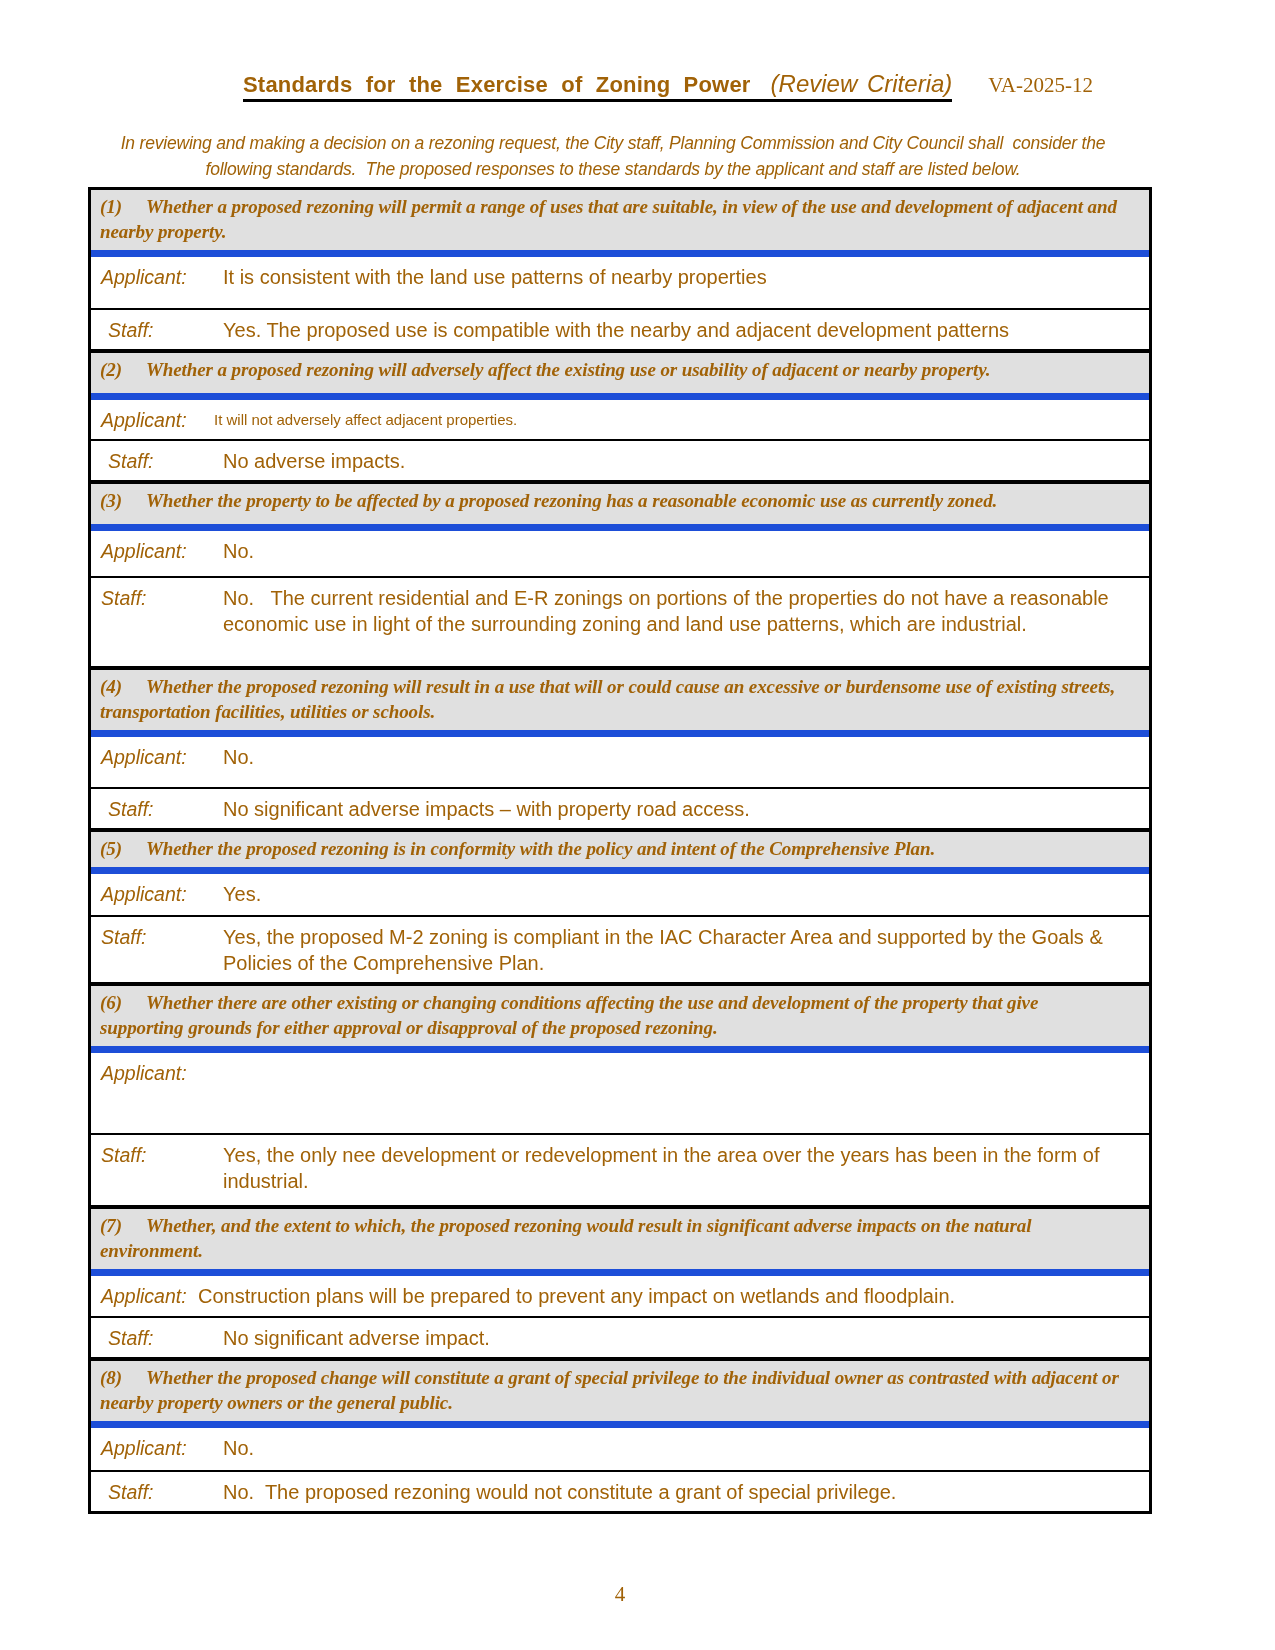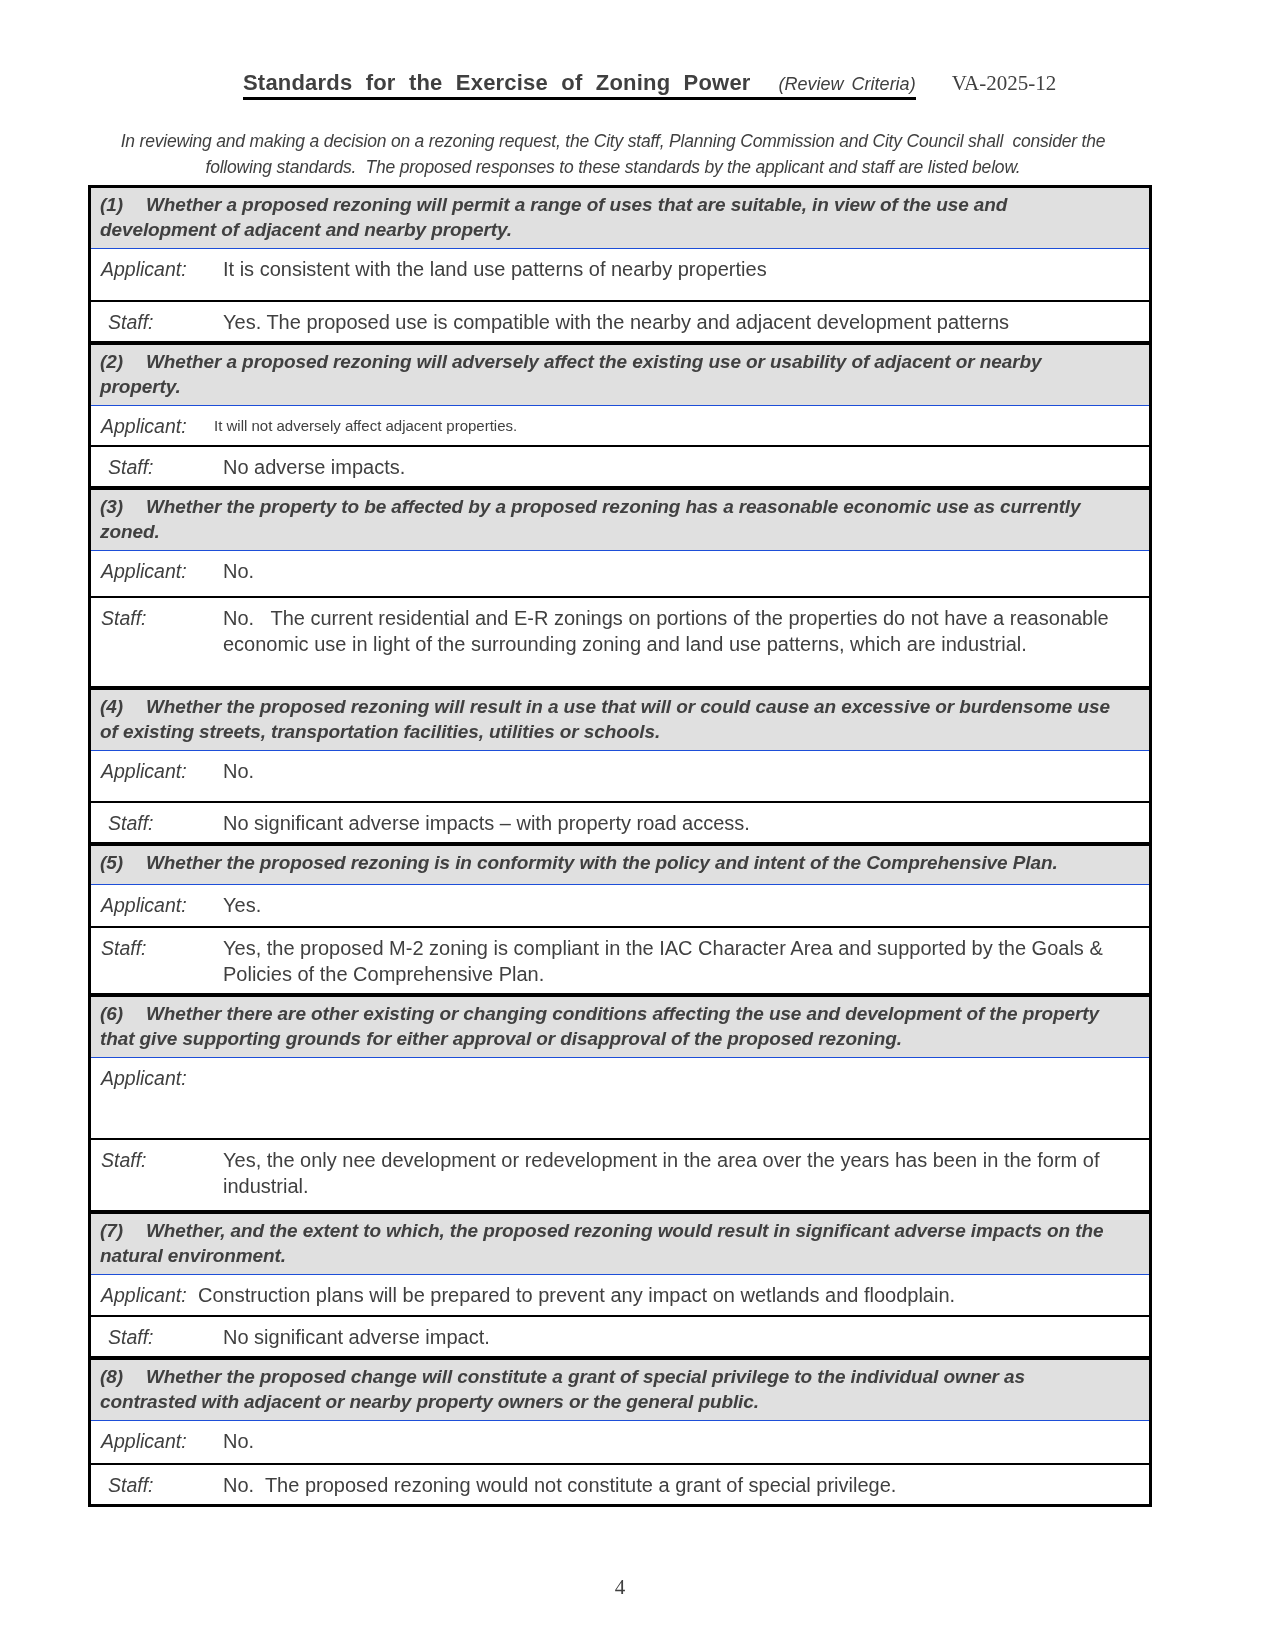--- a/index.html
+++ b/index.html
@@ -4,21 +4,21 @@
 <style>
   * { margin: 0; padding: 0; box-sizing: border-box; }
   html, body { background: #ffffff; }
   .page {
     position: relative;
     width: 1275px;
     height: 1650px;
     margin: 0 auto;
     background: #ffffff;
     font-family: "Liberation Sans", sans-serif;
-    color: #404040;
+    color: #a16207;
     padding: 70px 123px 0 88px;
   }
   
   .header-row {
     display: flex;
     align-items: baseline;
     margin-left: 155px;
     white-space: nowrap;
   }
   .title-underline {
@@ -27,23 +27,23 @@
     border-bottom: 3px solid #000;
     padding-bottom: 1px;
   }
   .doc-title {
     font-size: 22px;
     font-weight: bold;
     word-spacing: 7px;
     letter-spacing: 0.2px;
   }
   .doc-subtitle {
-    font-size: 18px;
-    font-style: italic;
-    margin-left: 28px;
+    font-size: 24px;
+    font-style: italic;
+    margin-left: 20px;
     word-spacing: 3px;
   }
   .case-number {
     font-family: "Liberation Serif", serif;
     font-size: 21px;
     margin-left: 36px;
   }
   
   .intro {
     margin-top: 28px;
@@ -57,27 +57,28 @@
   }
   
   .crit-table {
     margin-top: 5px;
     width: 1064px;
     border: 3px solid #000;
   }
   .crit-header {
     background: #e0e0e0;
     border-top: 4px solid #000;
-    border-bottom: 1px solid #1d4ed8;
+    border-bottom: 7px solid #1d4ed8;
     padding: 4px 24px 6px 9px;
     font-size: 19px;
     font-weight: bold;
     font-style: italic;
     line-height: 25px;
     letter-spacing: -0.1px;
+    font-family: Liberation Serif, serif;
   }
   .crit-block:first-child .crit-header { border-top: 0; }
   .q-num {
     display: inline-block;
     width: 46px;
   }
   .resp-row {
     display: flex;
     padding: 7px 10px 6px 10px;
     font-size: 20px;

